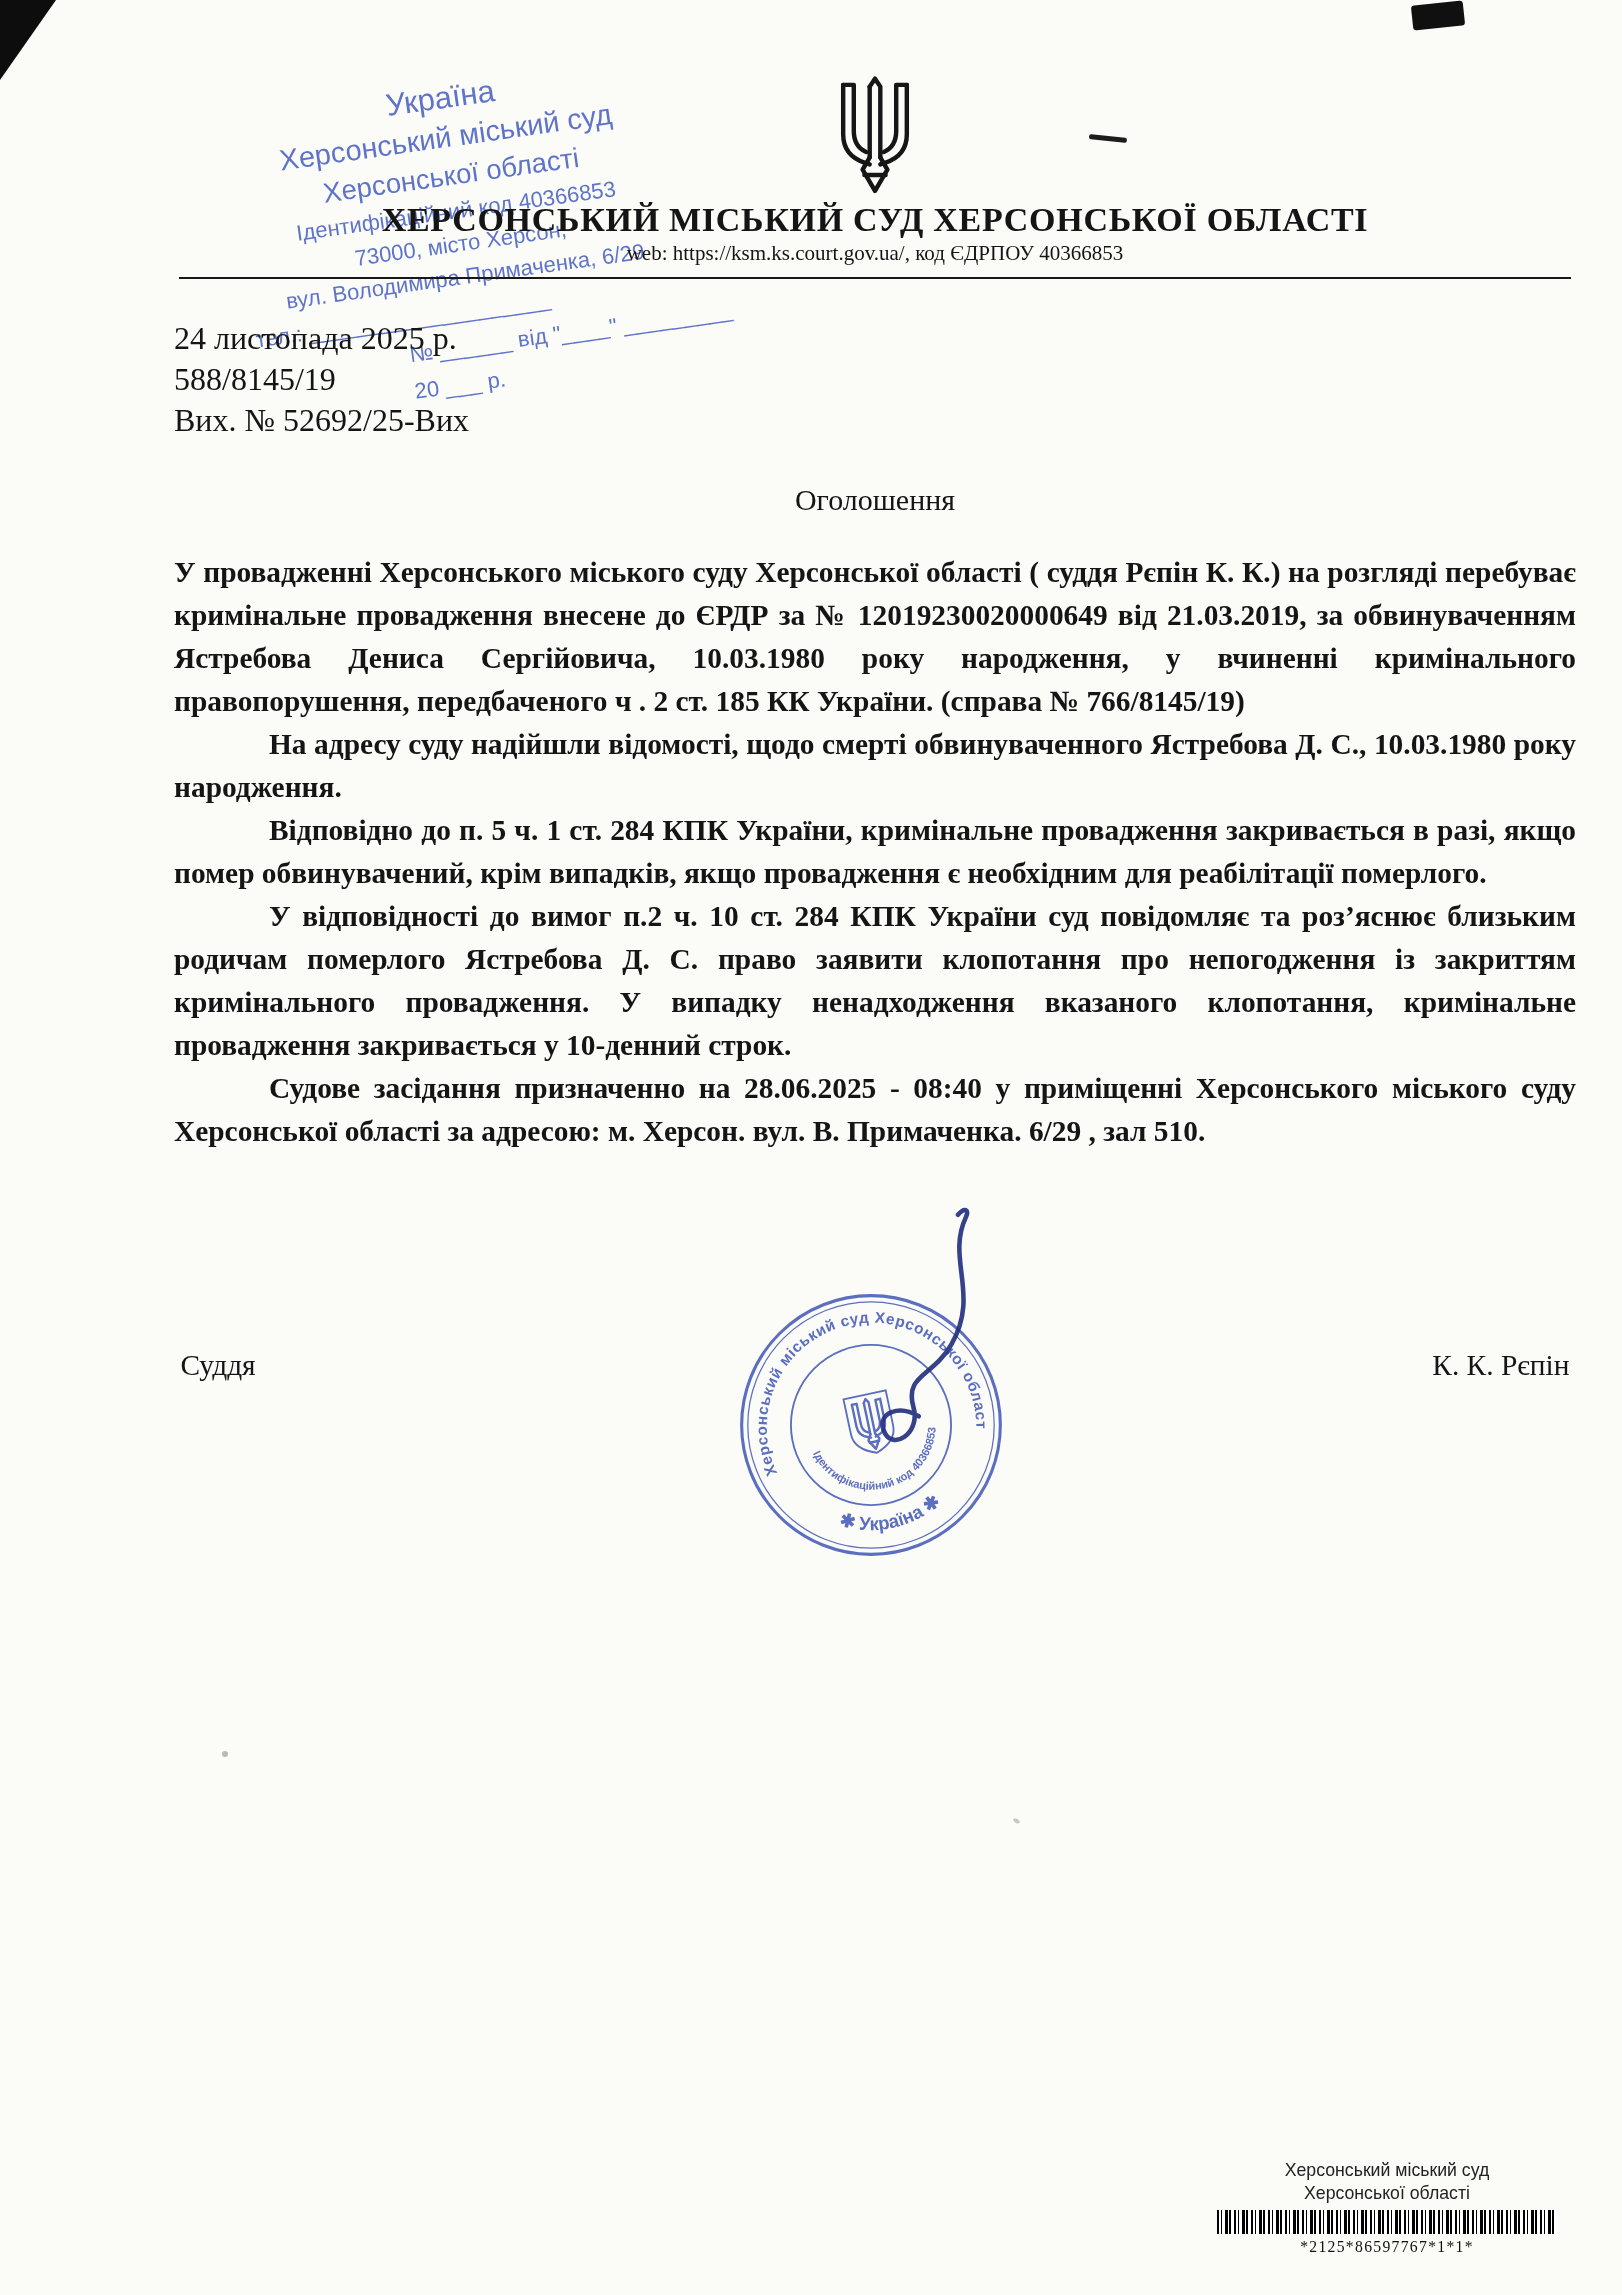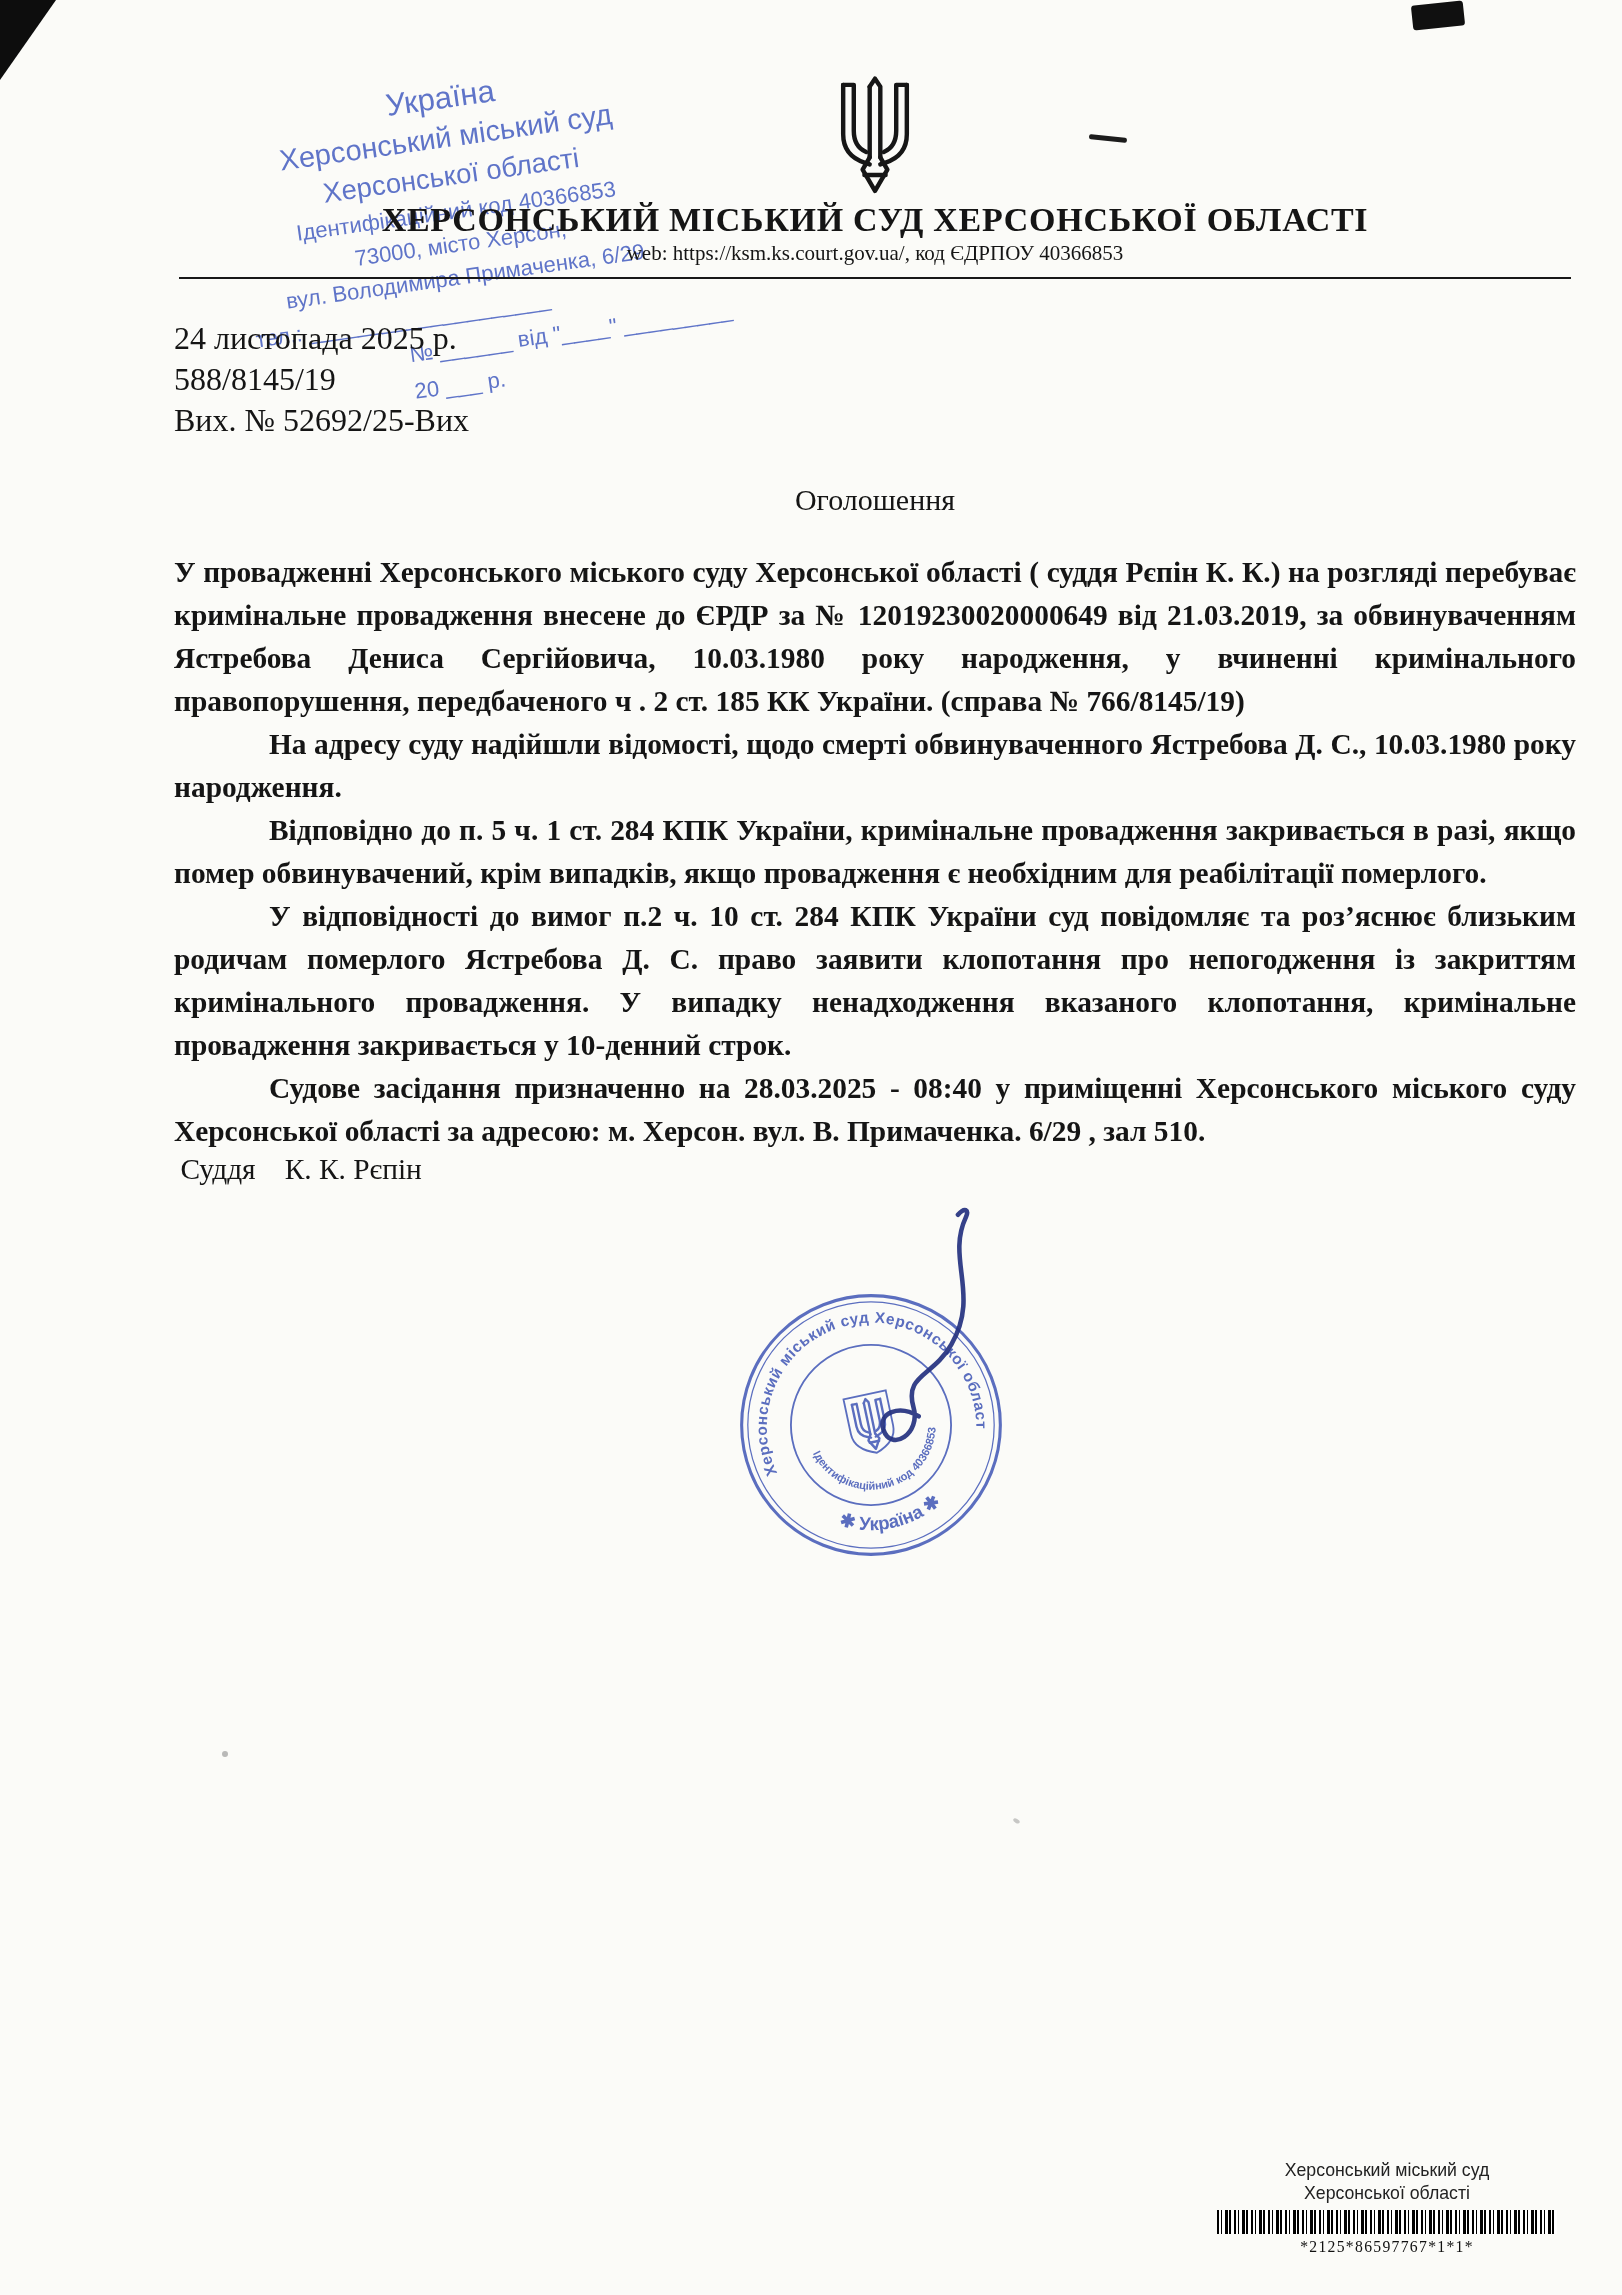--- a/index.html
+++ b/index.html
@@ -38,22 +38,22 @@
   .rule{ border:none; border-top:2.6px solid #181818; margin:9.2px 5.2px 0; }
 
   .meta{ margin-top:39px; font-size:32px; line-height:41px; }
 
   .heading{ margin-top:42px; text-align:center; font-size:30px; font-weight:normal; }
 
   .body-text{ margin-top:34px; font-size:29.4px; line-height:43px; text-align:justify; }
   .body-text p{ text-indent:95px;font-weight:bold; }
   .body-text p.no-indent{ text-indent:0; }
 
-  .sign-row{ display:flex; 
-    font-size:29.4px; padding:0 6.5px;gap:29px; }
+  .sign-row{ margin-top:196px; display:flex; justify-content:space-between;
+    font-size:29.4px; padding:0 6.5px; }
 
   
   .stamp{
     position:absolute; left:165px; top:116px; width:550px; z-index:1;
     transform:rotate(-8deg); transform-origin:left top;
     color:#4a63c8; opacity:.88; mix-blend-mode:multiply;
     font-family:"Liberation Sans", sans-serif; text-align:center;
   }
   .stamp .s0{ font-size:31px; line-height:41px; }
   .stamp .s1{ font-size:29px; line-height:39px; }
@@ -132,21 +132,21 @@
     <div>Вих. № 52692/25-Вих</div>
   </div>
 
   <h2 class="heading">Оголошення</h2>
 
   <div class="body-text">
     <p class="no-indent">У провадженні Херсонського міського суду Херсонської області ( суддя Рєпін К. К.) на розгляді перебуває кримінальне провадження внесене до ЄРДР за № 12019230020000649 від 21.03.2019, за обвинуваченням Ястребова Дениса Сергійовича, 10.03.1980 року народження, у вчиненні кримінального правопорушення, передбаченого ч . 2 ст. 185 КК України. (справа № 766/8145/19)</p>
     <p>На адресу суду надійшли відомості, щодо смерті обвинуваченного Ястребова Д. С., 10.03.1980 року народження.</p>
     <p>Відповідно до п. 5 ч. 1 ст. 284 КПК України, кримінальне провадження закривається в разі, якщо помер обвинувачений, крім випадків, якщо провадження є необхідним для реабілітації померлого.</p>
     <p>У відповідності до вимог п.2 ч. 10 ст. 284 КПК України суд повідомляє та роз’яснює близьким родичам померлого Ястребова Д. С. право заявити клопотання про непогодження із закриттям кримінального провадження. У випадку ненадходження вказаного клопотання, кримінальне провадження закривається у 10-денний строк.</p>
-    <p>Судове засідання призначенно на 28.03.2025 - 08:40 у приміщенні Херсонського міського суду Херсонської області за адресою: м. Херсон. вул. В. Примаченка. 6/29 , зал 510.</p>
+    <p>Судове засідання призначенно на 28.06.2025 - 08:40 у приміщенні Херсонського міського суду Херсонської області за адресою: м. Херсон. вул. В. Примаченка. 6/29 , зал 510.</p>
   </div>
 
   <div class="sign-row">
     <span>Суддя</span>
     <span>К. К. Рєпін</span>
   </div>
 </div>
 
 <svg class="seal-svg" width="308" height="308" viewBox="0 0 500 500">
   <g stroke="#3850b8" fill="none">

